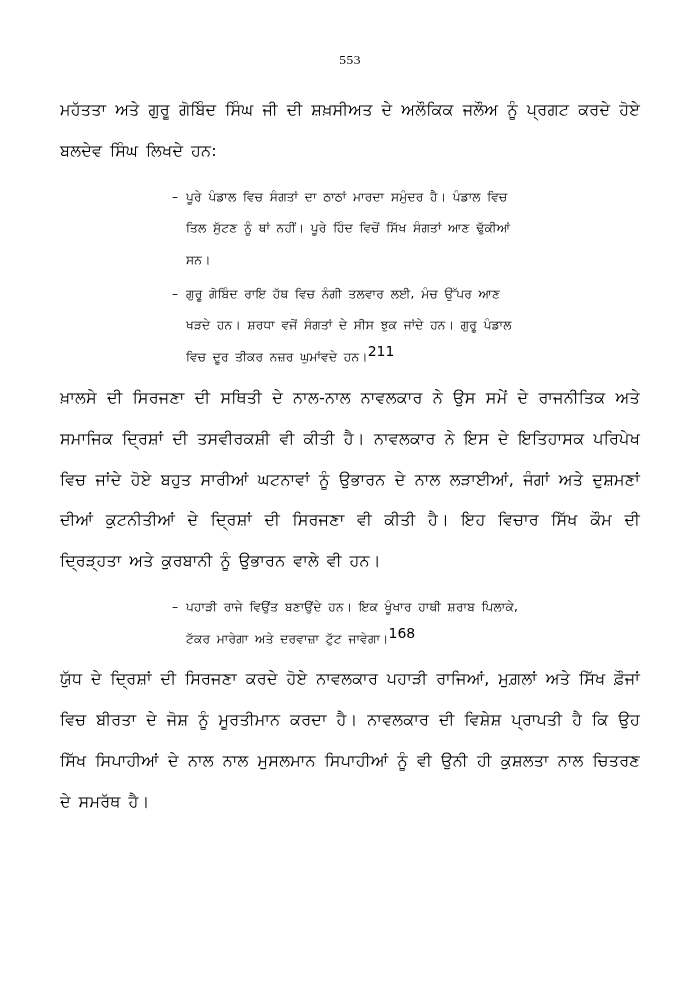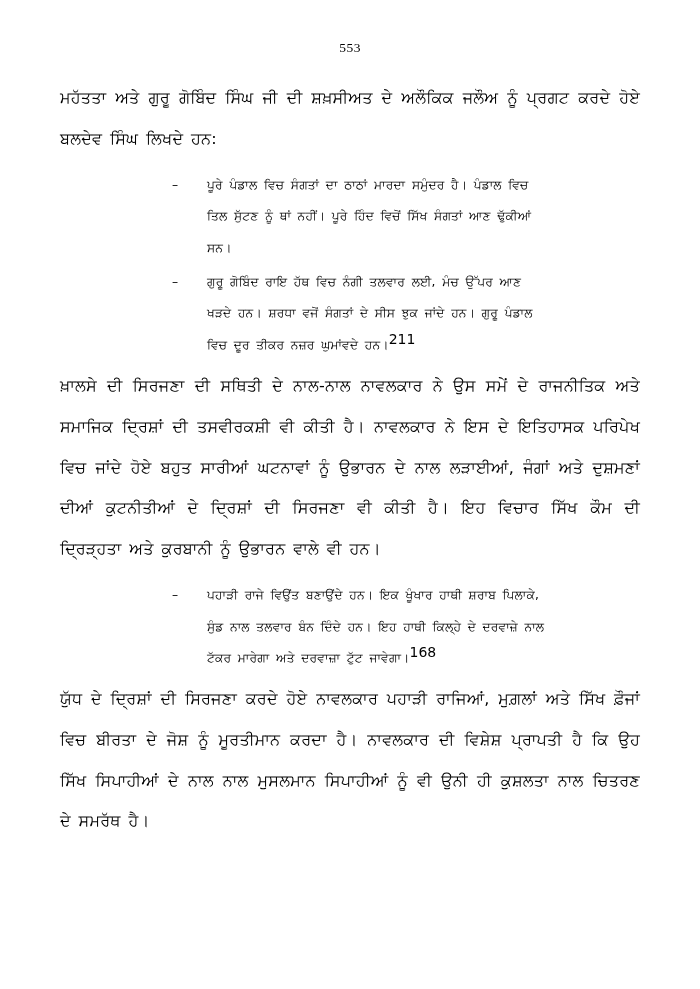--- a/index.html
+++ b/index.html
@@ -12,21 +12,21 @@
     height: 989px;
     font-family: "DejaVu Sans", sans-serif;
     color: #000000;
     position: relative;
     overflow: hidden;
   }
   .page {
     width: 700px;
     height: 989px;
     box-sizing: border-box;
-    padding: 40px 60px 30px 60px;
+    padding: 52px 60px 30px 60px;
     position: relative;
   }
   .page-number {
     text-align: center;
     font-size: 13.5px;
     letter-spacing: 0.5px;
     margin: 0 0 22px 0;
     font-family: "Liberation Serif", serif;
   }
   .para {
@@ -50,21 +50,20 @@
     letter-spacing: 0.2px;
     word-spacing: 2.5px;
   }
   .quote-dash {
     flex: 0 0 auto;
     width: 14px;
     text-align: left;
   }
   .quote-text {
     flex: 1 1 auto;
-    margin-left: 21px;
   }
   .sup {
     font-size: 14px;
     vertical-align: super;
     line-height: 0;
     letter-spacing: 0;
   }
   .spacer-sm { height: 6px; }
   .spacer-xs { height: 2px; }
 </style>
@@ -117,24 +116,20 @@
 
   <div class="spacer-sm"></div>
 
   <div class="quote-block">
     <div class="quote-item">
       <span class="quote-dash">–</span>
       <span class="quote-text">ਪਹਾੜੀ ਰਾਜੇ ਵਿਉਂਤ ਬਣਾਉਂਦੇ ਹਨ।  ਇਕ ਖੂੰਖਾਰ ਹਾਥੀ ਸ਼ਰਾਬ ਪਿਲਾਕੇ,</span>
     </div>
     <div class="quote-item">
       <span class="quote-dash"></span>
-      <span class="quote-text">ਸੁੰਡ ਨਾਲ ਤਲਵਾਰ ਬੰਨ ਦਿੰਦੇ ਹਨ।  ਇਹ ਹਾਥੀ ਕਿਲ੍ਹੇ ਦੇ ਦਰਵਾਜ਼ੇ ਨਾਲ</span>
-    </div>
-    <div class="quote-item">
-      <span class="quote-dash"></span>
       <span class="quote-text"><span>ਟੱਕਰ ਮਾਰੇਗਾ ਅਤੇ ਦਰਵਾਜ਼ਾ ਟੁੱਟ ਜਾਵੇਗਾ।</span><span class="sup">168</span></span>
     </div>
   </div>
 
   <div class="spacer-xs"></div>
 
   <p class="para">ਯੁੱਧ ਦੇ ਦ੍ਰਿਸ਼ਾਂ ਦੀ ਸਿਰਜਣਾ ਕਰਦੇ ਹੋਏ ਨਾਵਲਕਾਰ ਪਹਾੜੀ ਰਾਜਿਆਂ, ਮੁਗ਼ਲਾਂ ਅਤੇ ਸਿੱਖ ਫ਼ੌਜਾਂ ਵਿਚ ਬੀਰਤਾ ਦੇ ਜੋਸ਼ ਨੂੰ ਮੂਰਤੀਮਾਨ ਕਰਦਾ ਹੈ।  ਨਾਵਲਕਾਰ ਦੀ ਵਿਸ਼ੇਸ਼ ਪ੍ਰਾਪਤੀ ਹੈ ਕਿ ਉਹ ਸਿੱਖ ਸਿਪਾਹੀਆਂ ਦੇ ਨਾਲ ਨਾਲ ਮੁਸਲਮਾਨ ਸਿਪਾਹੀਆਂ ਨੂੰ ਵੀ ਉਨੀ ਹੀ ਕੁਸ਼ਲਤਾ ਨਾਲ ਚਿਤਰਣ ਦੇ ਸਮਰੱਥ ਹੈ।</p>
 
 </div>
 

